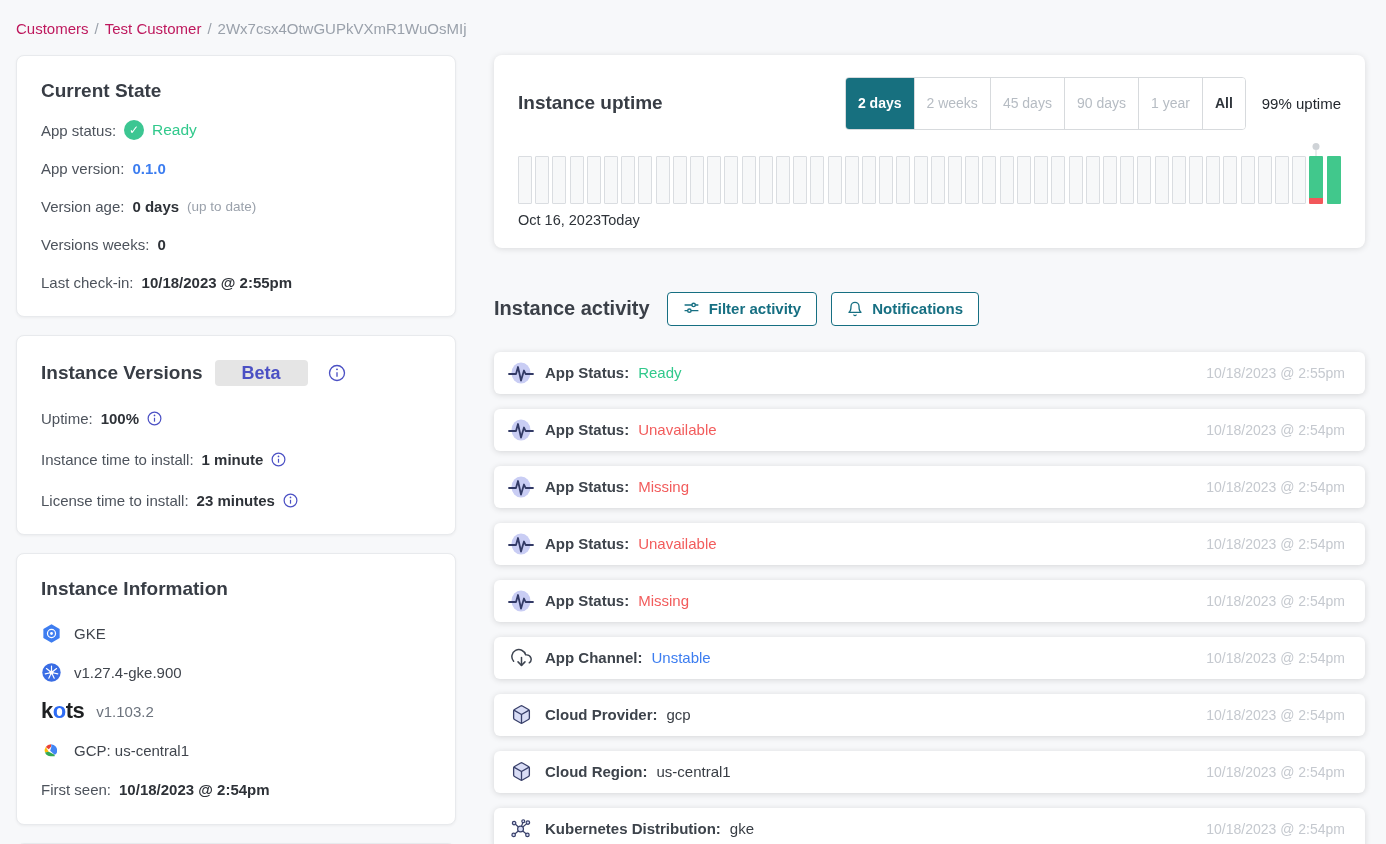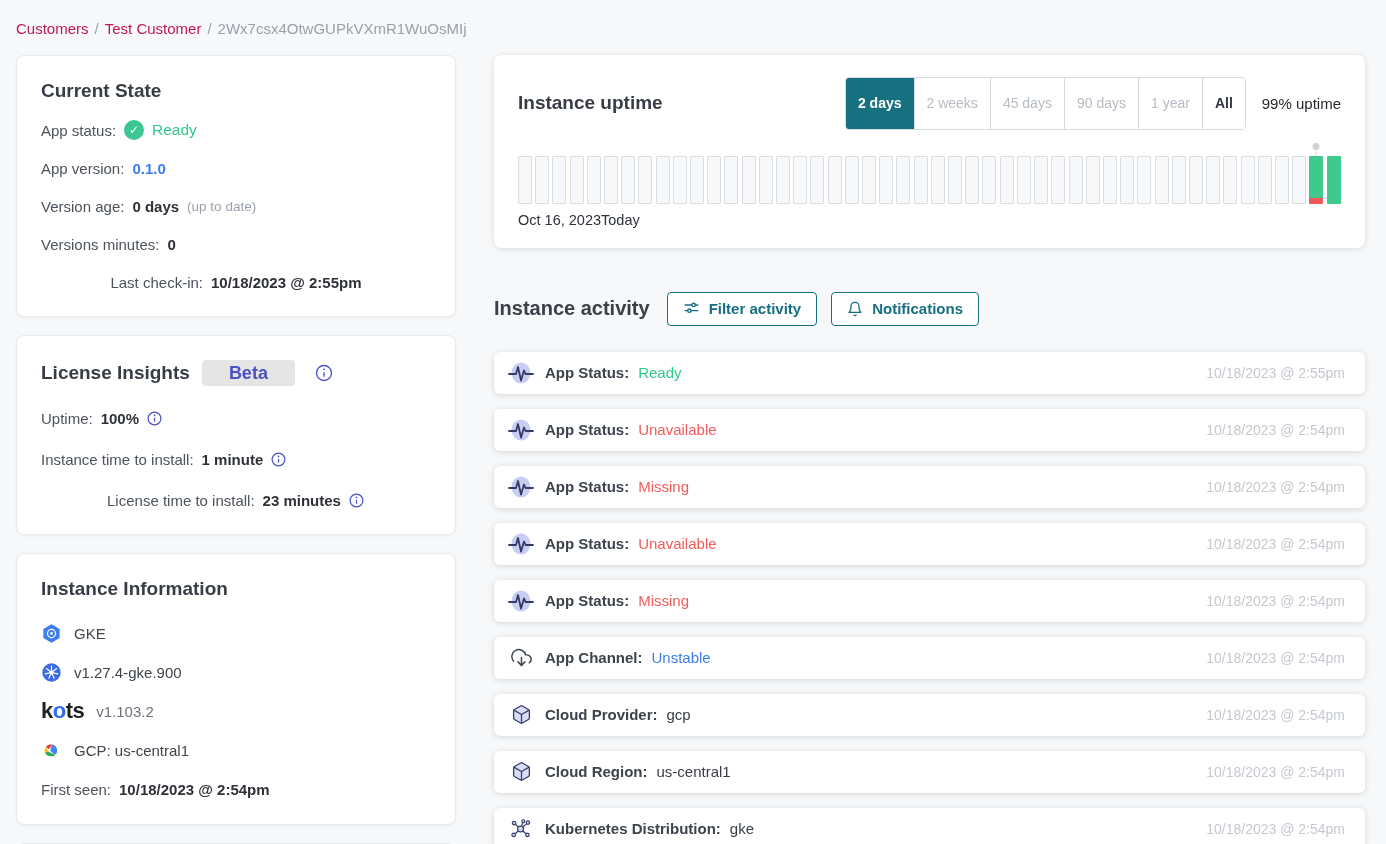--- a/index.html
+++ b/index.html
@@ -23,21 +23,21 @@
   .col-right { flex:1; margin-left:38px; }
 
   
   .card {
     background:#fff; border:1px solid #e8eaed; border-radius:8px;
     box-shadow:0 1px 3px rgba(0,0,0,.05);
     padding:24px; margin-bottom:18px;
   }
   .card-title { font-size:19px; font-weight:600; color:#383d45; margin-bottom:18px; }
   .kv-row { display:flex; align-items:center; font-size:15px; color:#4d535c; margin-bottom:18px; min-height:20px; }
-  .kv-row:last-child { margin-bottom:0;justify-content:center; }
+  .kv-row:last-child { margin-bottom:0; }
   .kv-label { margin-right:8px; }
   .kv-value { font-weight:700; color:#2e3238; }
   .kv-note { color:#9aa1ab; font-size:13.5px; margin-left:8px; }
   .link-value { color:#3c7df0; font-weight:600; }
 
   .check-circle {
     width:20px; height:20px; border-radius:50%; background:#3cc692;
     color:#fff; font-size:12px; font-weight:700;
     display:inline-flex; align-items:center; justify-content:center; margin-right:8px;
   }
@@ -145,32 +145,32 @@
       <div class="kv-row">
         <span class="kv-label">App version:</span>
         <a class="link-value">0.1.0</a>
       </div>
       <div class="kv-row">
         <span class="kv-label">Version age:</span>
         <span class="kv-value">0 days</span>
         <span class="kv-note">(up to date)</span>
       </div>
       <div class="kv-row">
-        <span class="kv-label">Versions minutes:</span>
+        <span class="kv-label">Versions weeks:</span>
         <span class="kv-value">0</span>
       </div>
       <div class="kv-row">
         <span class="kv-label">Last check-in:</span>
         <span class="kv-value">10/18/2023 @ 2:55pm</span>
       </div>
     </div>
 
     <div class="card">
       <div class="title-row">
-        <div class="card-title">License Insights</div>
+        <div class="card-title">Instance Versions</div>
         <span class="beta-badge">Beta</span>
         <span class="info-icon">
           <svg width="20" height="20" viewBox="0 0 24 24" fill="none">
               <circle cx="12" cy="12" r="9" stroke="#4b50c4" stroke-width="1.6"></circle>
               <line x1="12" y1="11" x2="12" y2="16.5" stroke="#4b50c4" stroke-width="1.6"></line>
               <circle cx="12" cy="7.6" r="1.15" fill="#4b50c4"></circle>
             </svg>
         </span>
       </div>
       <div class="kv-row insight-row">

